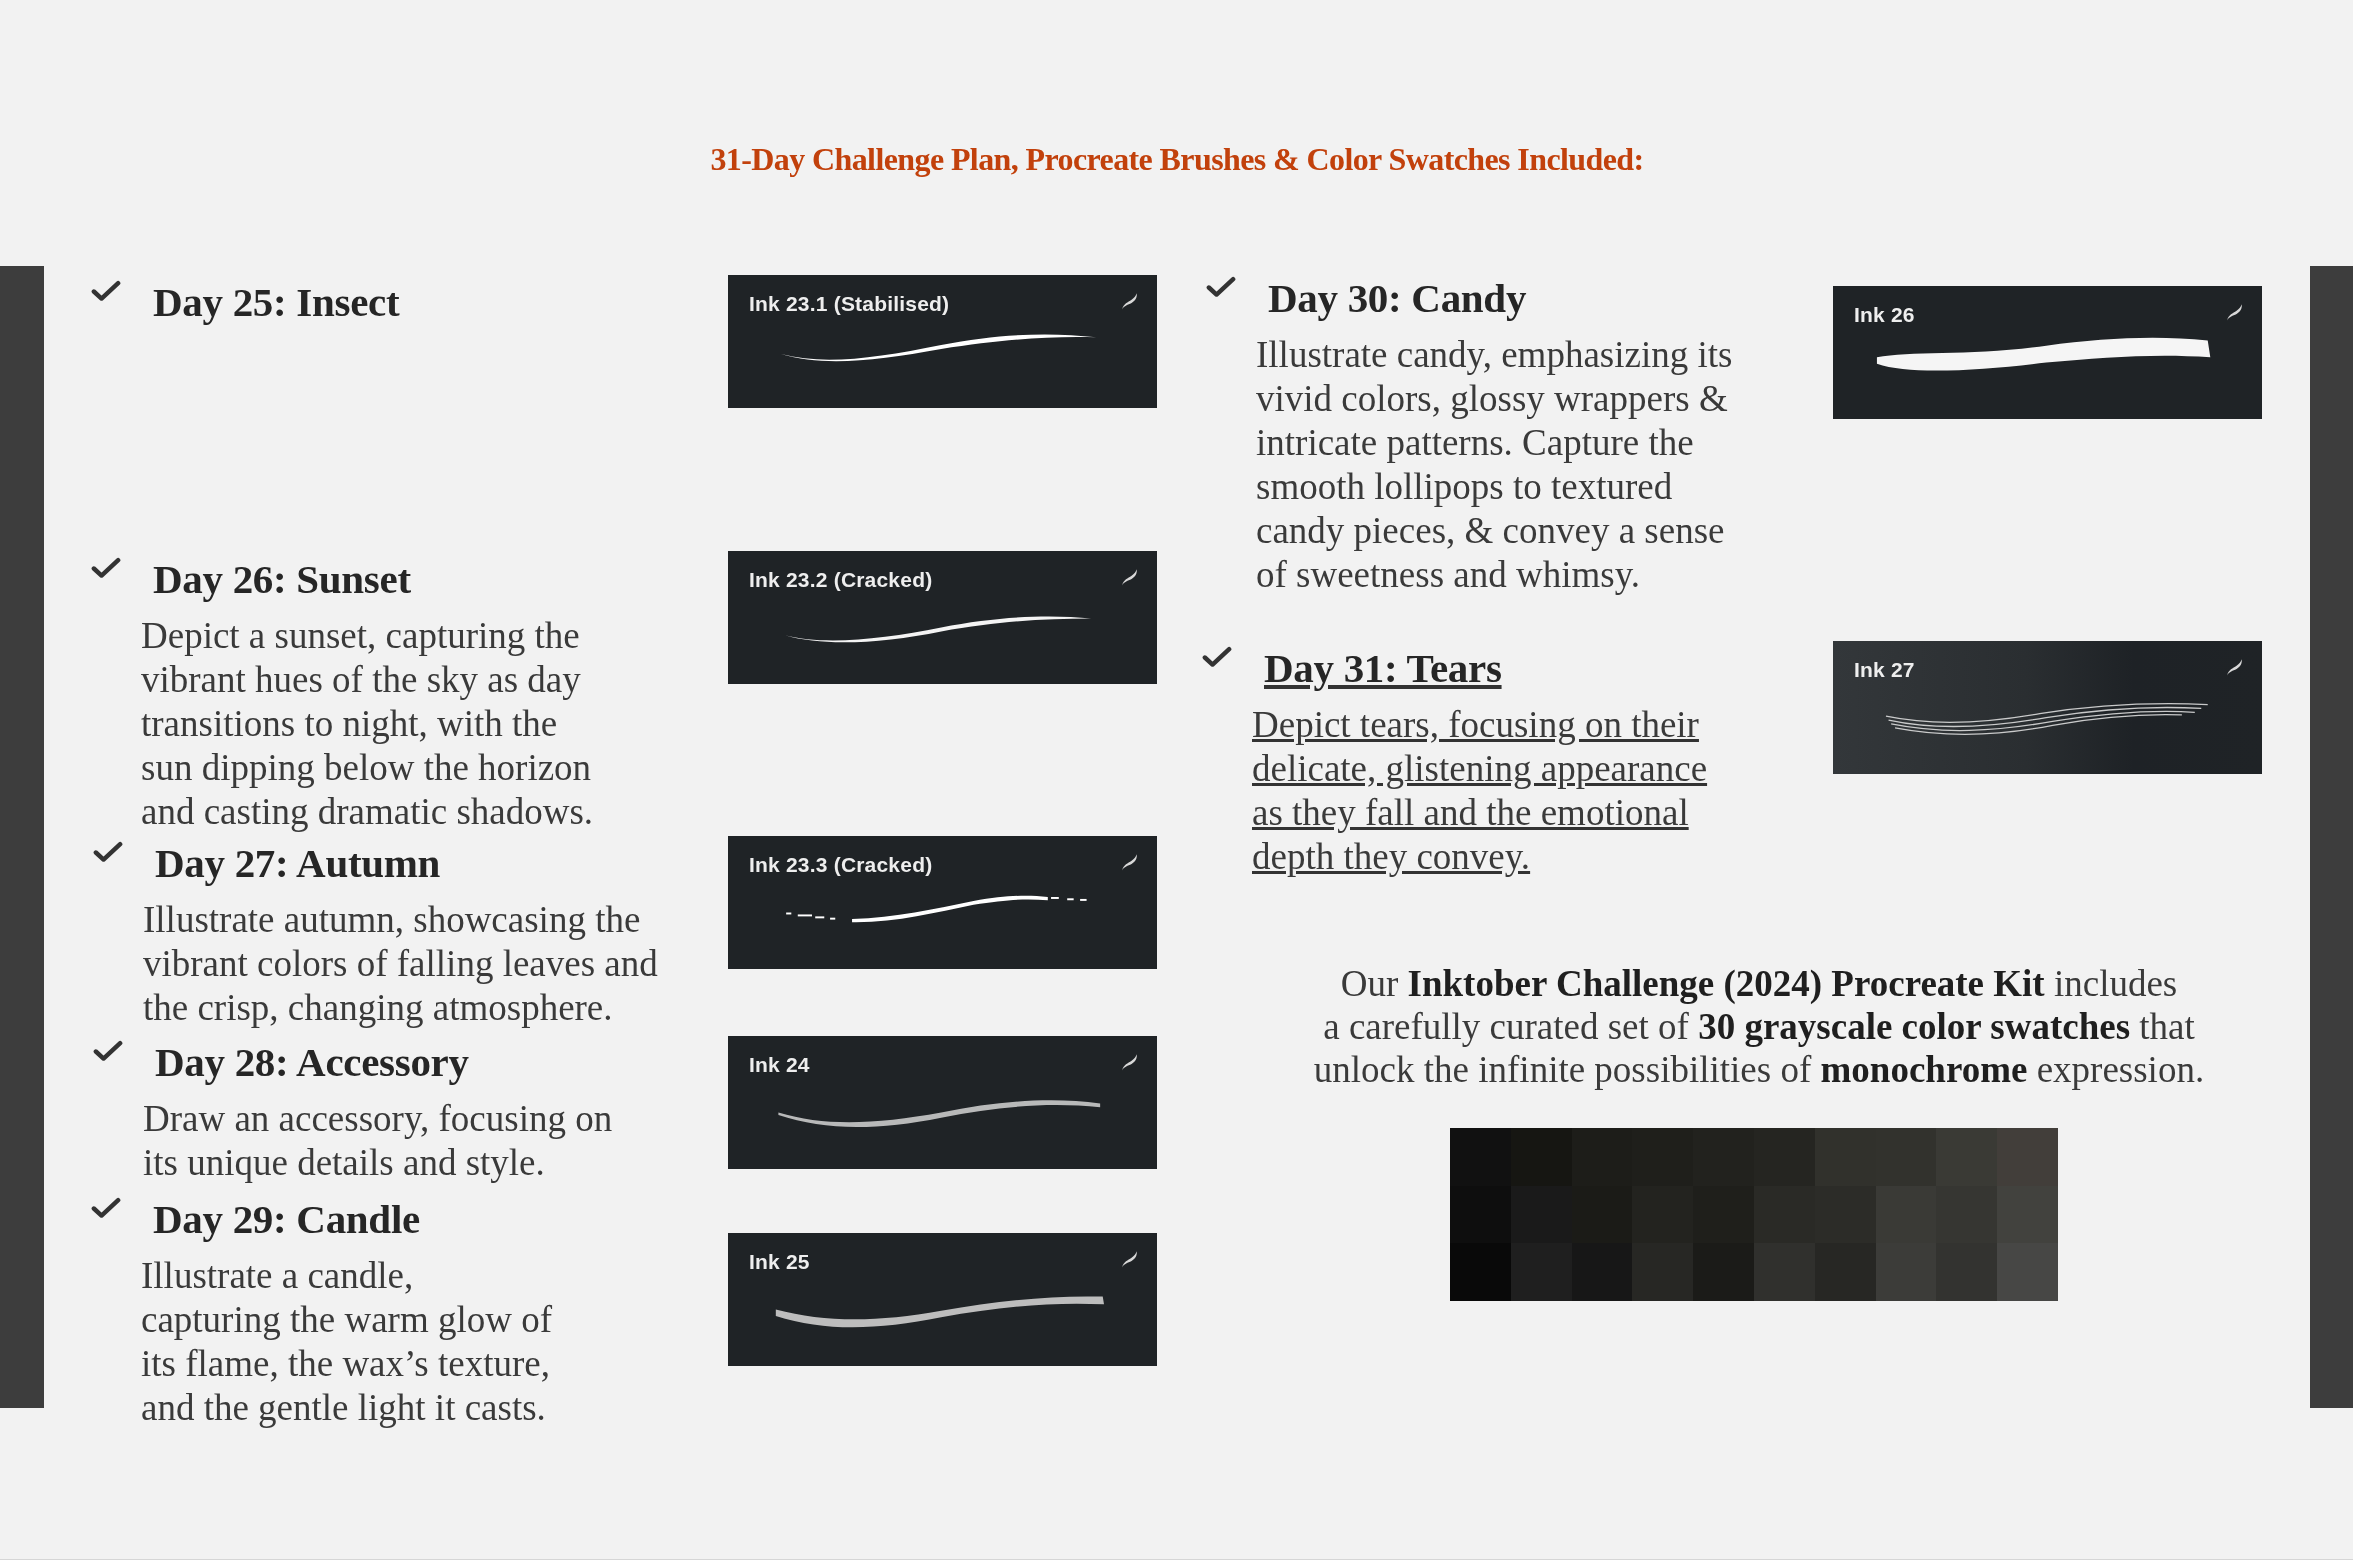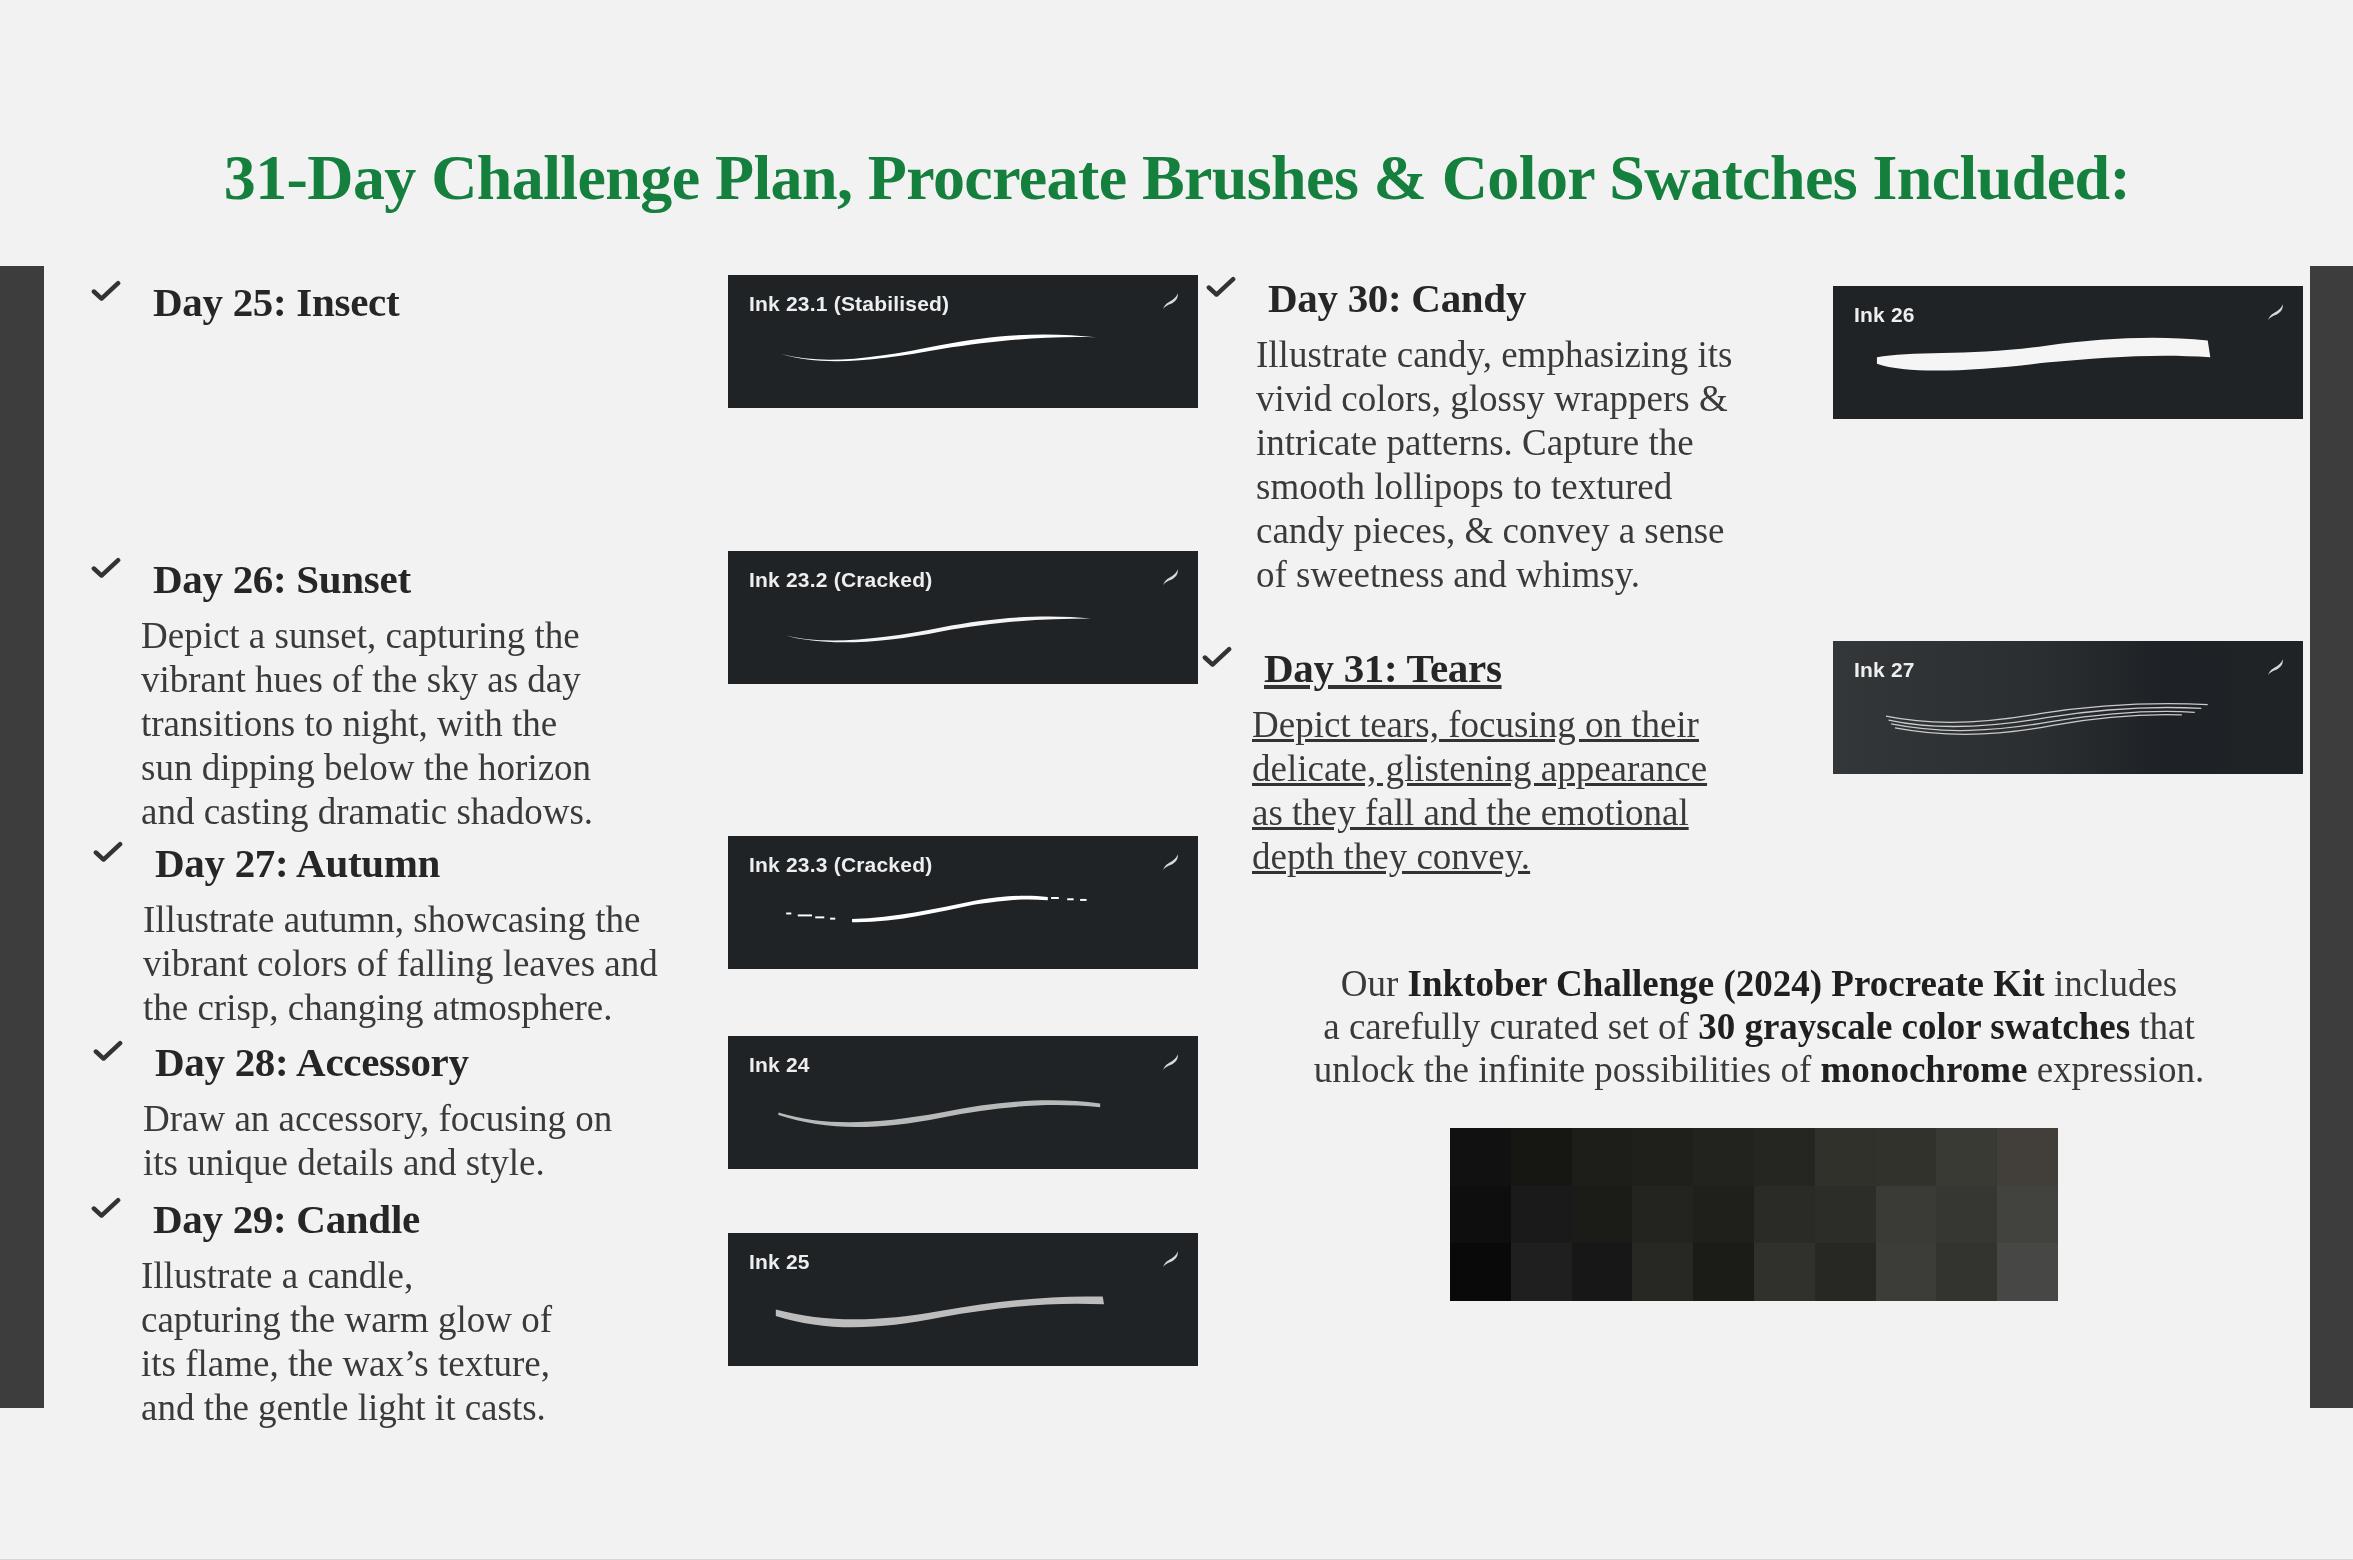--- a/index.html
+++ b/index.html
@@ -8,39 +8,39 @@
     background: #f2f2f2; color: #333333;
     font-family: "Liberation Serif", "DejaVu Serif", serif;
   }
   .sidebar { position: absolute; top: 266px; width: 44px; height: 1142px; background: #3d3d3d; }
   .sidebar.left { left: 0; }
   .sidebar.right { left: 2310px; }
   .bottom-line { position: absolute; left: 0; top: 1559px; width: 2354px; height: 1.9px; background: #d6d6d6; }
 
   .page-title {
     position: absolute; left: 0; top: 141px; width: 2354px; text-align: center;
-    font-size: 64px; font-weight: bold; color: #15803d; letter-spacing: -0.6px;
+    font-size: 32px; font-weight: bold; color: #c2410c; letter-spacing: -0.6px;
   }
 
   .day { position: absolute; }
   .day .check {
     position: absolute; left: -50px; top: 11.6px; width: 30px; height: 23px;
   }
   .day .check svg { width: 30px; height: 23px; display: block; }
   .day h3 {
     margin: 12px; font-size: 41px; font-weight: bold; color: #262626;
     line-height: 45px; letter-spacing: -0.3px;
   }
   .day .body {
     font-size: 37px; line-height: 44px; color: #3a3a3a; margin: 0;
   }
   .day .body span { display: block; white-space: nowrap; }
 
   .card {
-    position: absolute; width: 470px; height: 133px; background: #1f2326;
+    position: absolute; width: 429px; height: 133px; background: #1f2326;
     box-sizing: border-box;
   }
   .card.gradient { background: linear-gradient(90deg, #33373a 0%, #2a2e31 45%, #1e2226 70%, #1f2326 100%); }
   .card .card-label {
     position: absolute; left: 21px; top: 17px; font-family: "Liberation Sans", "DejaVu Sans", sans-serif;
     font-size: 21px; font-weight: bold; color: #eeeeee; letter-spacing: 0.2px;
   }
   .card .brush-icon { position: absolute; right: 19.4px; top: 17px; width: 18px; height: 19.4px; }
   .card .stroke { position: absolute; left: 0; top: 0; width: 429px; height: 133px; }
 

